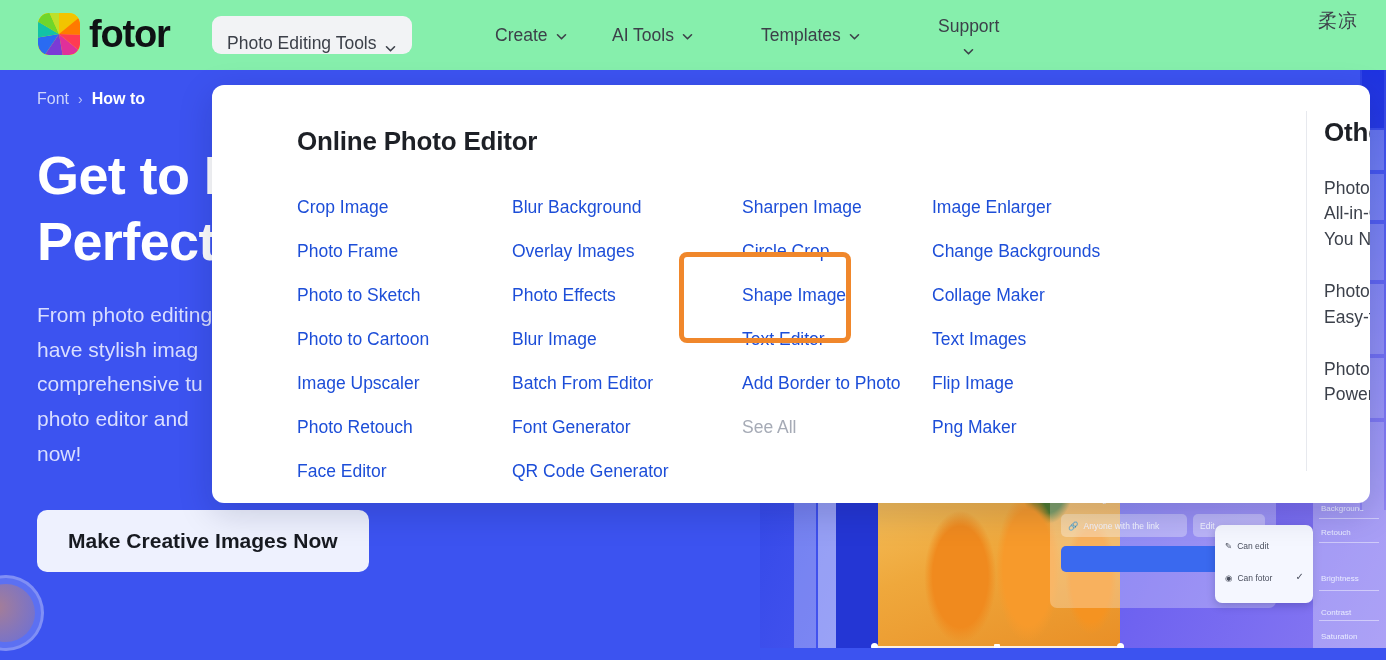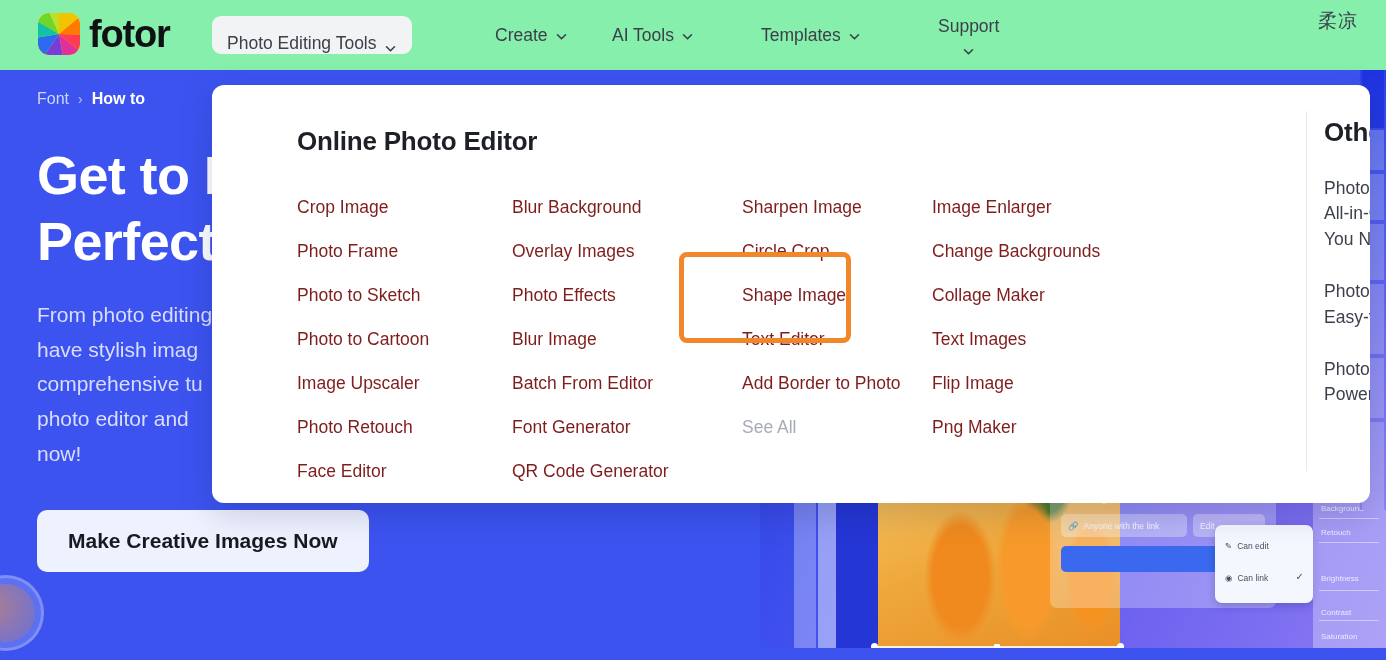--- a/index.html
+++ b/index.html
@@ -169,21 +169,21 @@
   }
   .mega-title{
     font-size:26px; font-weight:700; color:#1d2026; letter-spacing:-0.2px;
     margin-bottom:28px;
   }
   .grid{
     display:grid; grid-template-columns:215px 230px 190px 200px;
     column-gap:0; row-gap:0;
   }
   .tool{
-    font-size:17.5px; color:#7f1d1d; line-height:44px; height:44px;
+    font-size:17.5px; color:#1d4ed8; line-height:44px; height:44px;
     cursor:pointer; white-space:nowrap;
   }
   .tool.muted{ color:#a6abb6; }
   .vdiv{
     position:absolute; left:1094px; top:26px; width:1px; height:360px; background:#e7e9ee;
   }
   .mega-right{
     position:absolute; left:1112px; top:32px; width:300px;
   }
   .plat-title{
@@ -249,21 +249,21 @@
         <div class="copy">Copy</div>
       </div>
 
       <div class="art-menu">
         <div class="mi one">
           <span>✎</span>
           <span>Can edit</span>
         </div>
         <div class="mi two">
           <span>◉</span>
-          <span>Can link</span>
+          <span>Can fotor</span>
         </div>
         <div class="tick">✓</div>
       </div>
 
       <div class="art-rightpanel">
         <div class="row" style="top:10px">Edit</div>
         <div class="rule" style="top:24px"></div>
         <div class="row" style="top:34px">Background</div>
         <div class="rule" style="top:48px"></div>
         <div class="row" style="top:58px">Retouch</div>

